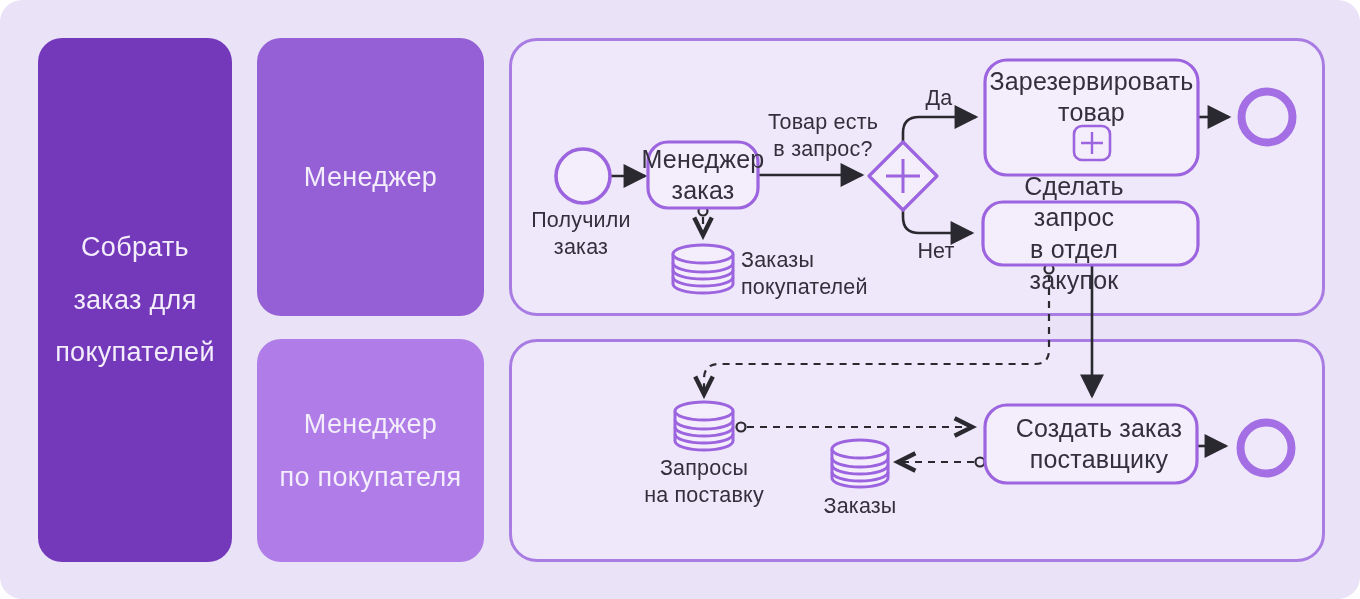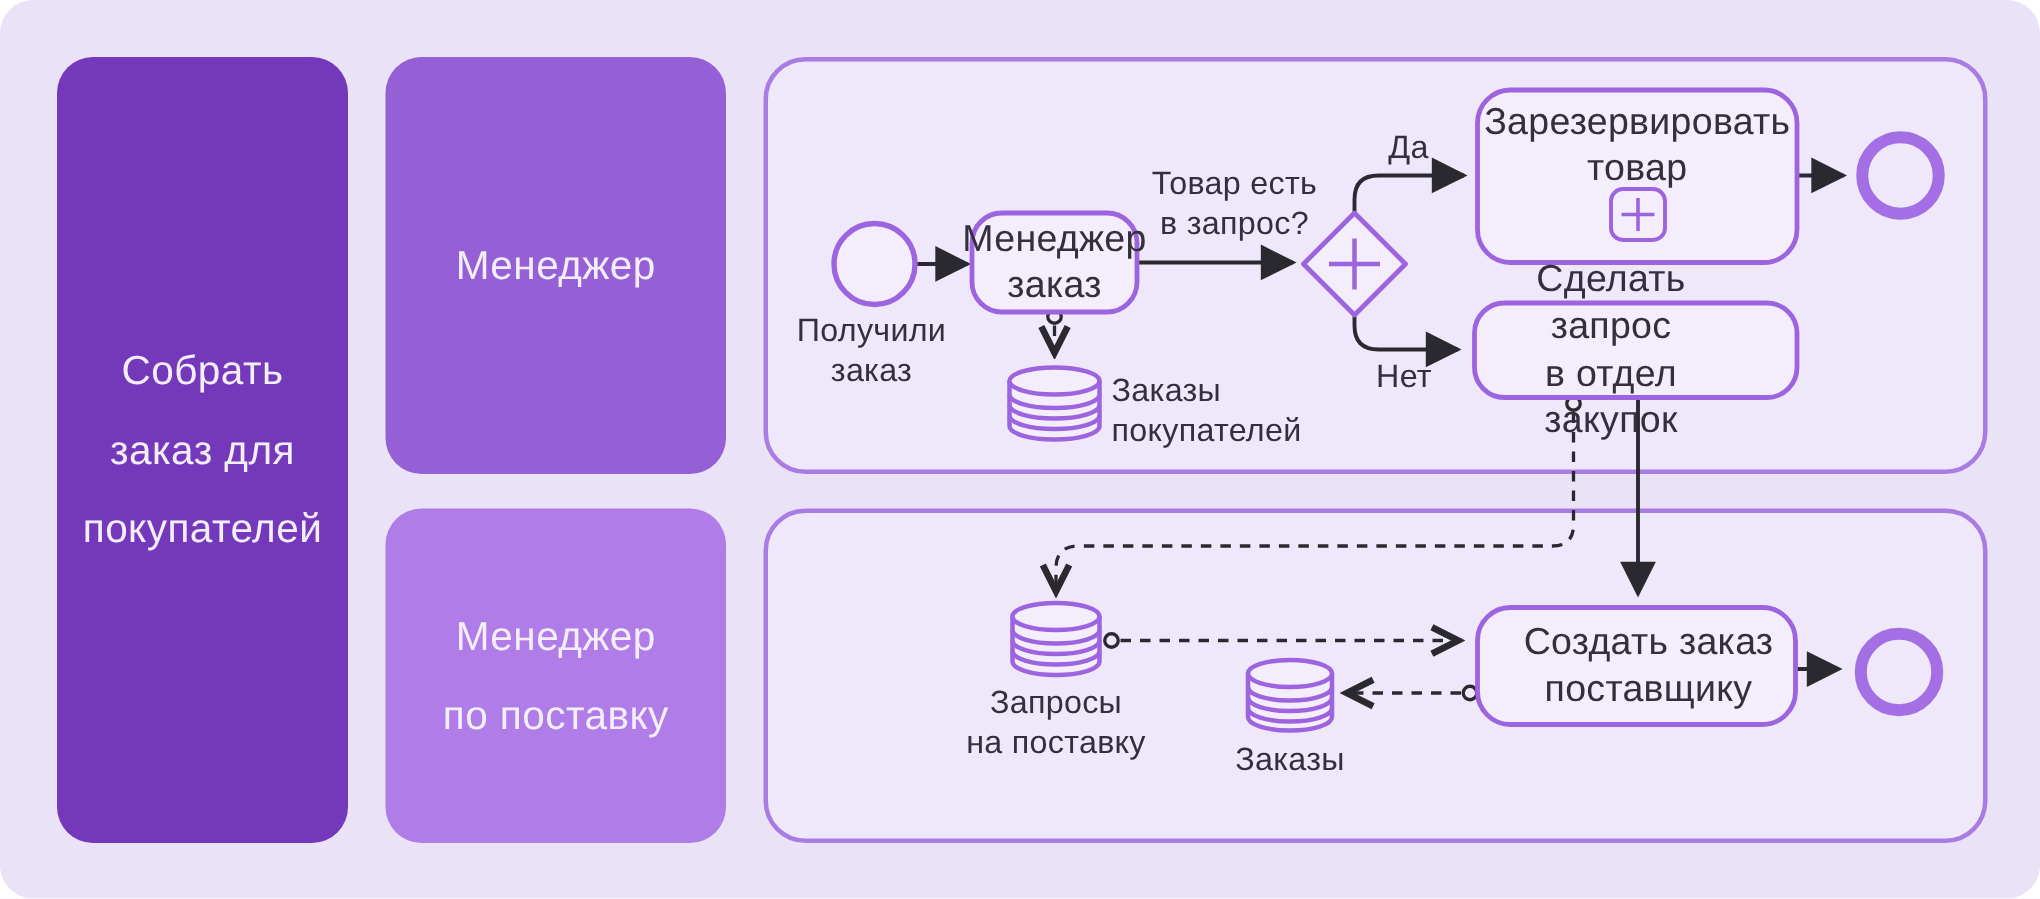--- a/index.html
+++ b/index.html
@@ -53,21 +53,21 @@
   <div class="block pool-block">
     <span>Собрать</span>
     <span>заказ для</span>
     <span>покупателей</span>
   </div>
   <div class="block lane1-block">
     <span>Менеджер</span>
   </div>
   <div class="block lane2-block">
     <span>Менеджер</span>
-    <span>по поставку</span>
+    <span>по покупателя</span>
   </div>
 
   <div class="lane lane-1"></div>
   <div class="lane lane-2"></div>
 
   <svg class="overlay" width="1360" height="599" viewBox="0 0 1360 599">
     <defs>
       <marker id="arrSolid" viewBox="0 0 12 12" refX="10" refY="6" markerWidth="11" markerHeight="11" orient="auto">
         <path d="M1,1 L11,6 L1,11 Z" fill="#2B2930"></path>
       </marker>

